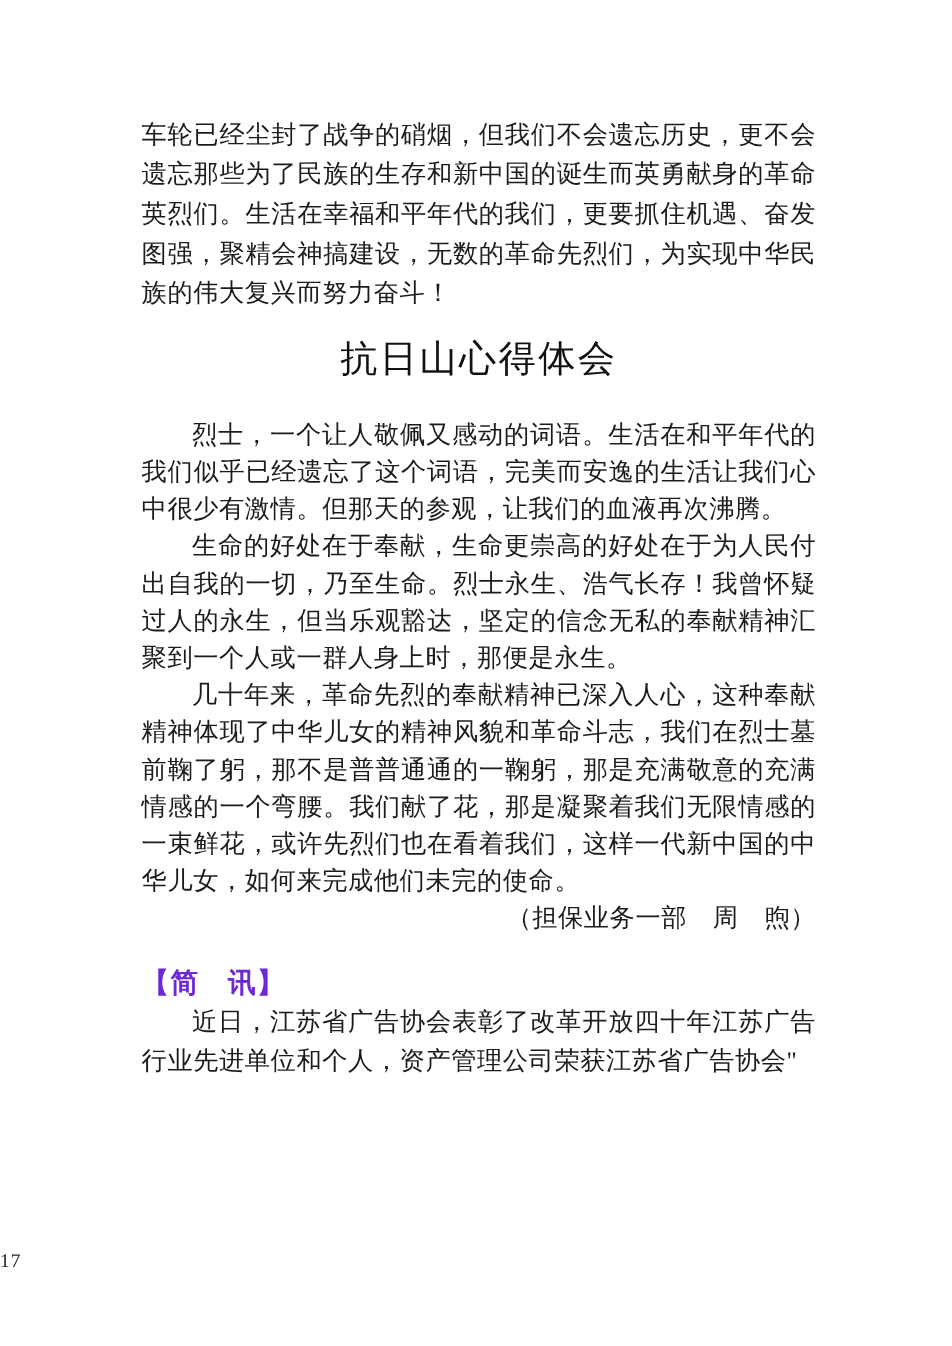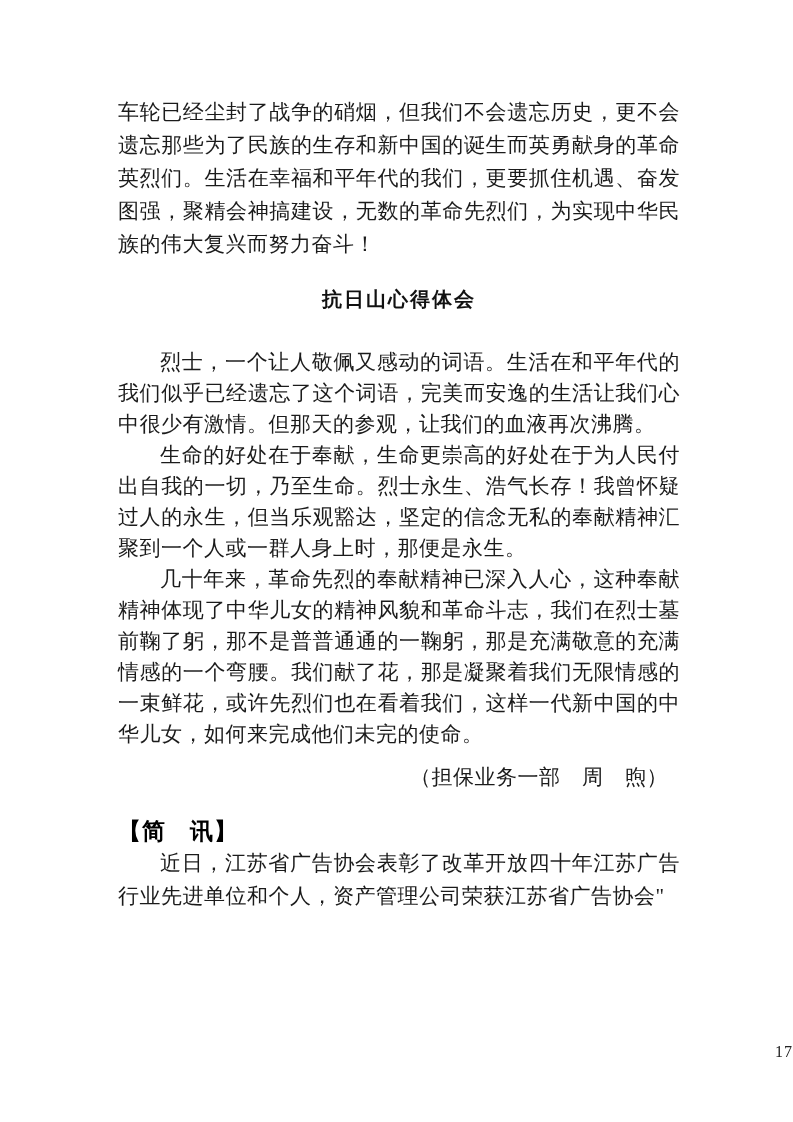--- a/index.html
+++ b/index.html
@@ -31,49 +31,49 @@
   }
   .indent {
     text-indent: 2em;
   }
   .attr-float {
     float: right;
   }
   .article-title {
     margin: 20px 0 30px 0;
     font-family: "Liberation Sans", "DejaVu Sans", sans-serif;
-    font-weight: 700;
-    font-size: 20px;
+    font-weight: 400;
+    font-size: 31px;
     line-height: 36px;
     letter-spacing: 2px;
     text-align: center;
     color: #111111;
   }
   .attr-line {
-    margin: 12px;
+    margin: 0;
     font-size: 21px;
     line-height: 31px;
     letter-spacing: 0.5px;
     text-align: right;
   }
   .briefs-heading {
     margin: 22px 0 0 0;
     font-family: "Liberation Sans", "DejaVu Sans", sans-serif;
     font-weight: 700;
     font-size: 23px;
     line-height: 32px;
     letter-spacing: 1px;
-    color: #000000;
+    color: #6d28d9;
   }
   .page-number {
     position: absolute;
     left: 0;
     right: 0;
     bottom: 61px;
-    text-align: right;
+    text-align: left;
     font-size: 16px;
     letter-spacing: 1px;
     color: #222222;
   }
 </style>
 </head>
 <body>
 
 <div class="page">
 

